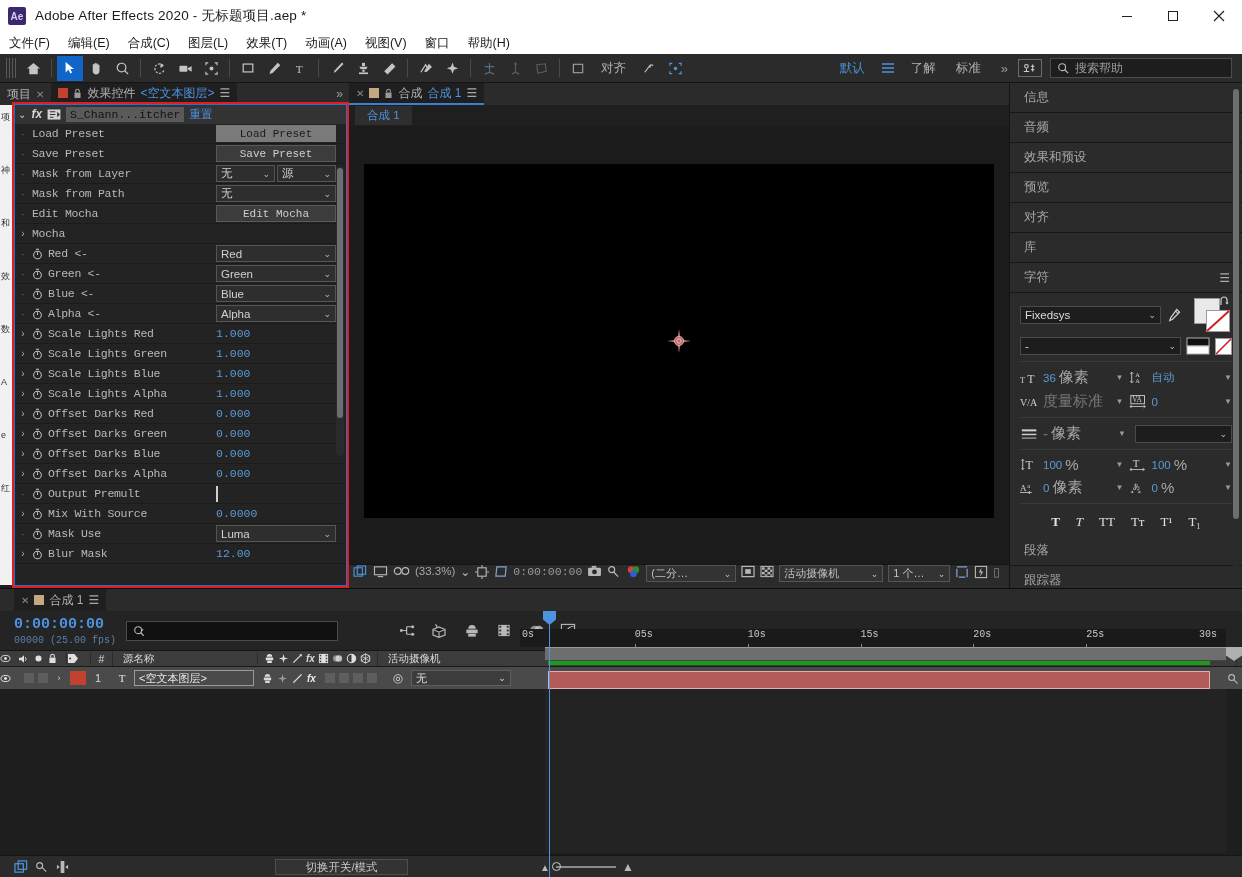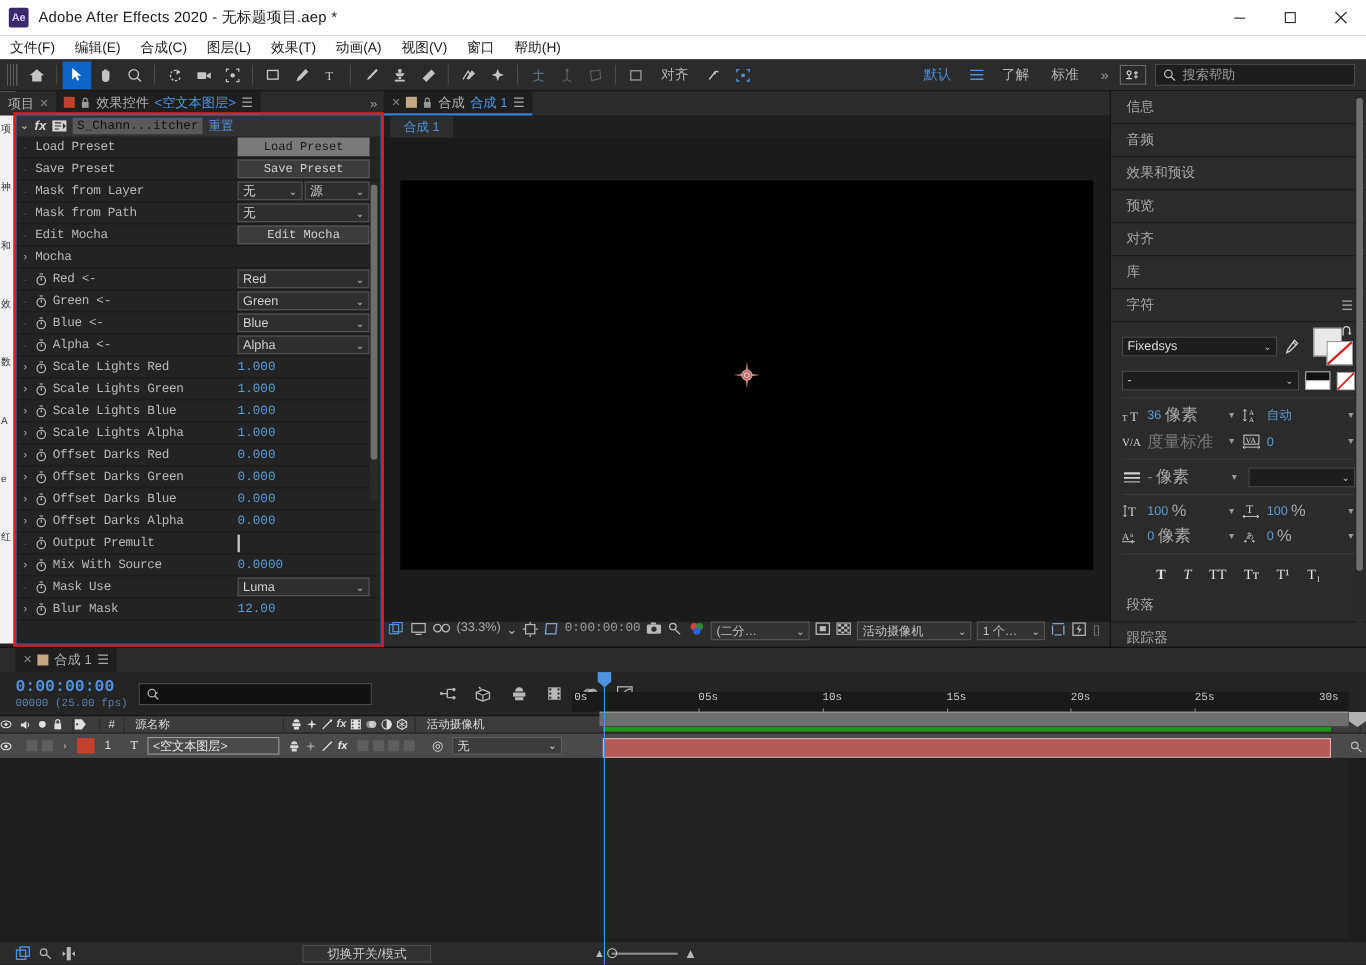--- a/index.html
+++ b/index.html
@@ -166,21 +166,21 @@
      border-top:1px solid #999;border-bottom:1px solid #444;}
   #grnbar{ position:absolute;left:548px;right:32px;top:72px;height:4px;background:#1a9b1a;}
   #layerbar{ position:absolute;left:548px;right:32px;top:82px;height:18px;
      background:#b35a5a;border:1px solid #e0b0b0;}
   #cti{ position:absolute;left:549px;top:22px;bottom:0;width:1px;background:#4f93e0;z-index:8;}
   #ctihead{ position:absolute;left:543px;top:22px;width:13px;height:14px;background:#4f93e0;
      clip-path:polygon(0 0,100% 0,100% 60%,50% 100%,0 60%);z-index:9;}
   #tlgrid{ position:absolute;left:545px;right:16px;top:100px;bottom:24px;background:#232323;}
   #tlbottom{ position:absolute;left:0;right:0;bottom:0;height:22px;background:#2b2b2b;
      display:flex;align-items:center;border-top:1px solid #151515;}
-  #togglebtn{ position:absolute;left:275px;top:3px;width:117px;height:16px;background:#333;
+  #togglebtn{ position:absolute;left:275px;top:3px;width:133px;height:16px;background:#333;
      border:1px solid #4e4e4e;display:flex;align-items:center;justify-content:center;
      color:#c8c8c8;font-size:11.5px;}
   #zoomctl{ position:absolute;left:540px;top:4px;display:flex;align-items:center;gap:6px;color:#bbb;}
   #zslider{ width:60px;height:2px;background:#8a8a8a;position:relative;}
   #zknob{ position:absolute;left:-4px;top:-4px;width:9px;height:9px;border:1.5px solid #c8c8c8;border-radius:50%;}
   .cellsq{ width:10px;height:10px;background:#5e5e5e;}
   svg{ display:block; }
 </style>
 </head>
 <body>

